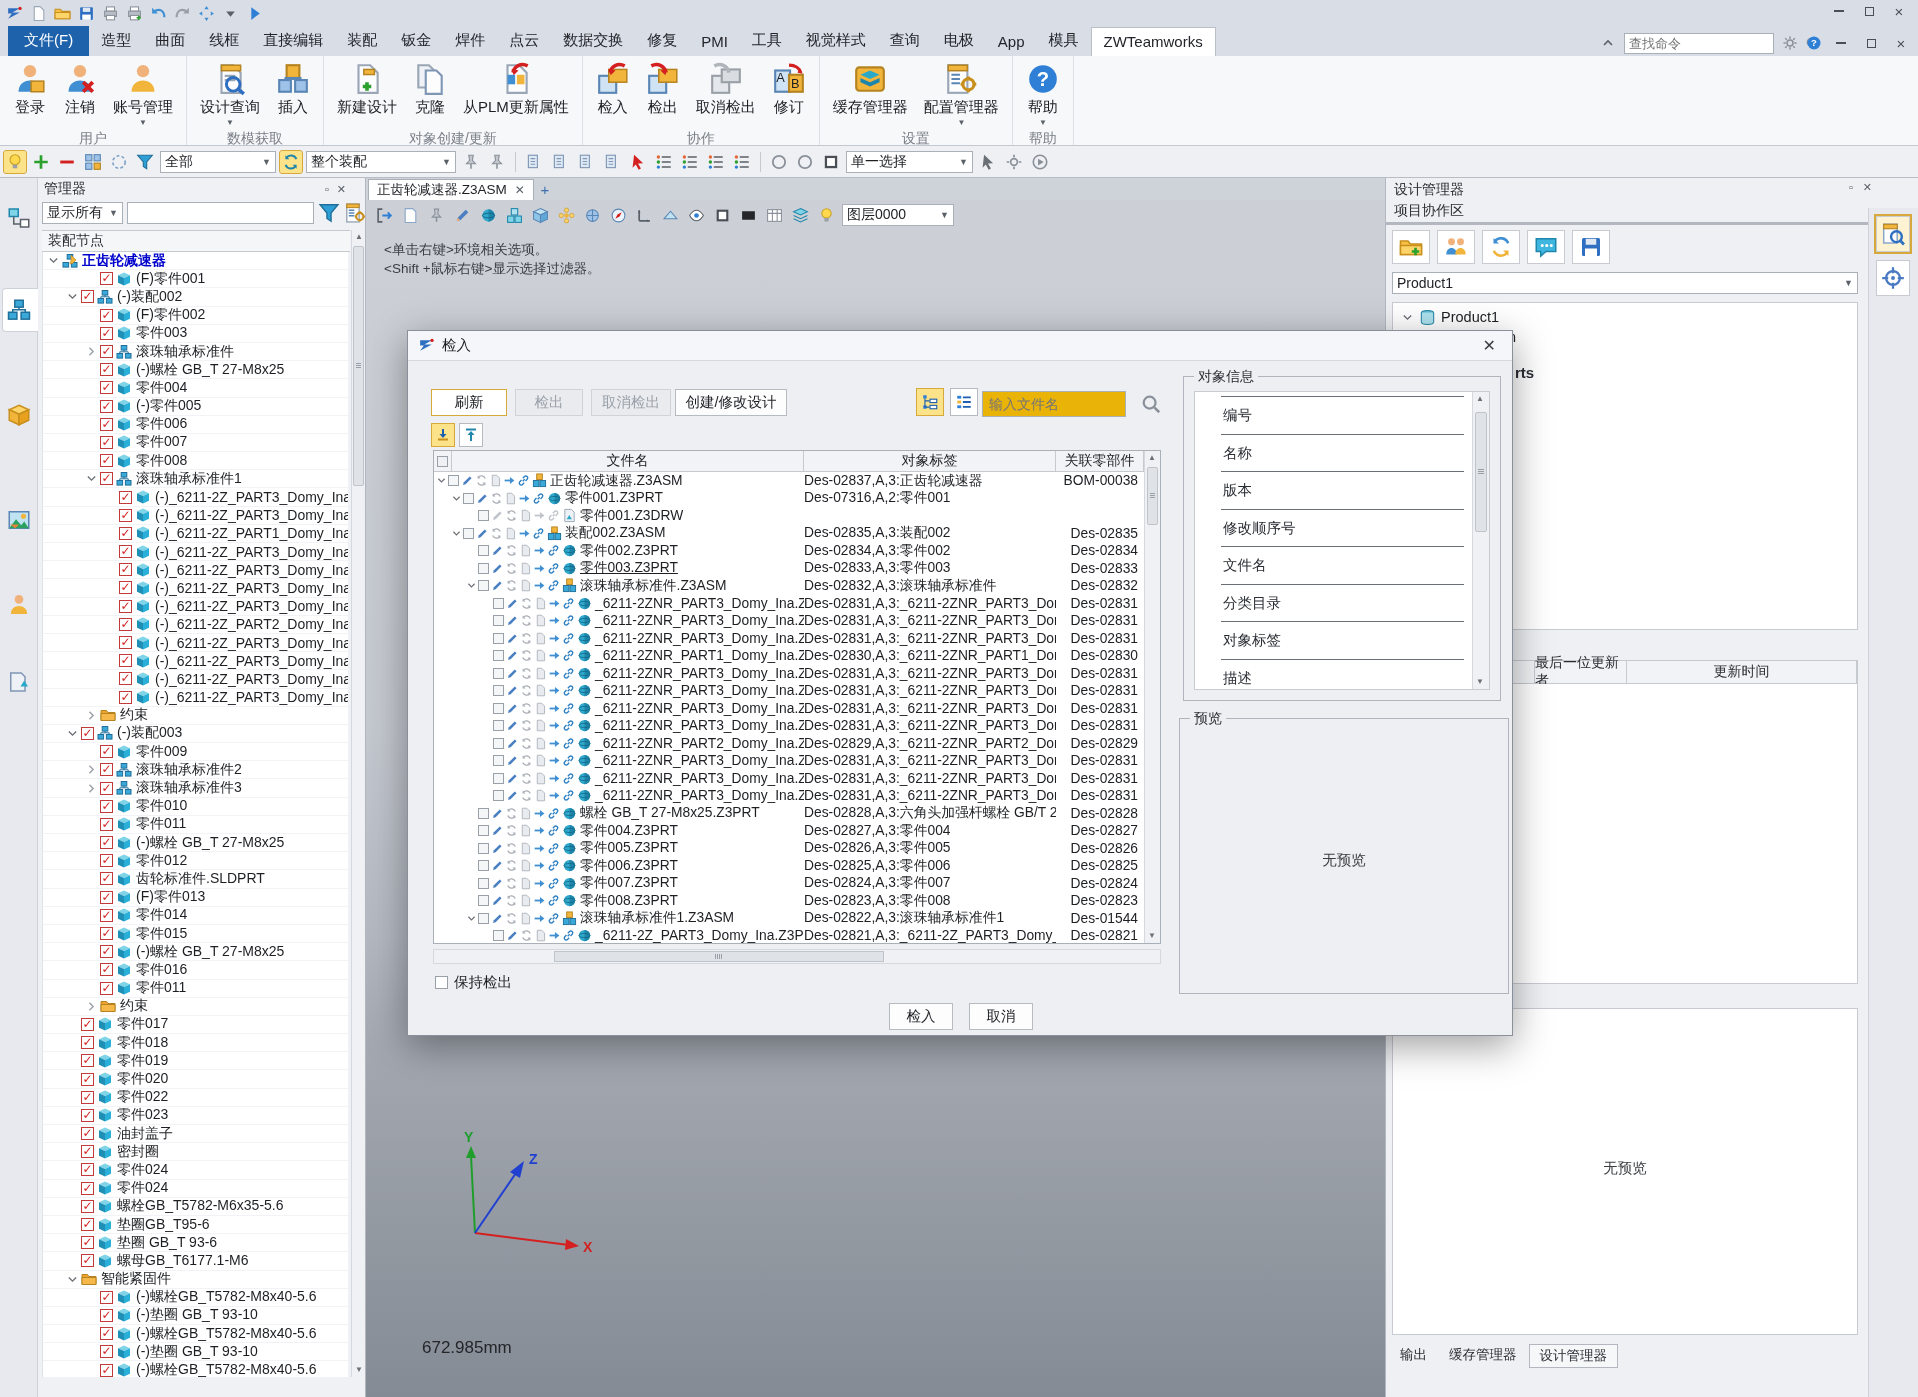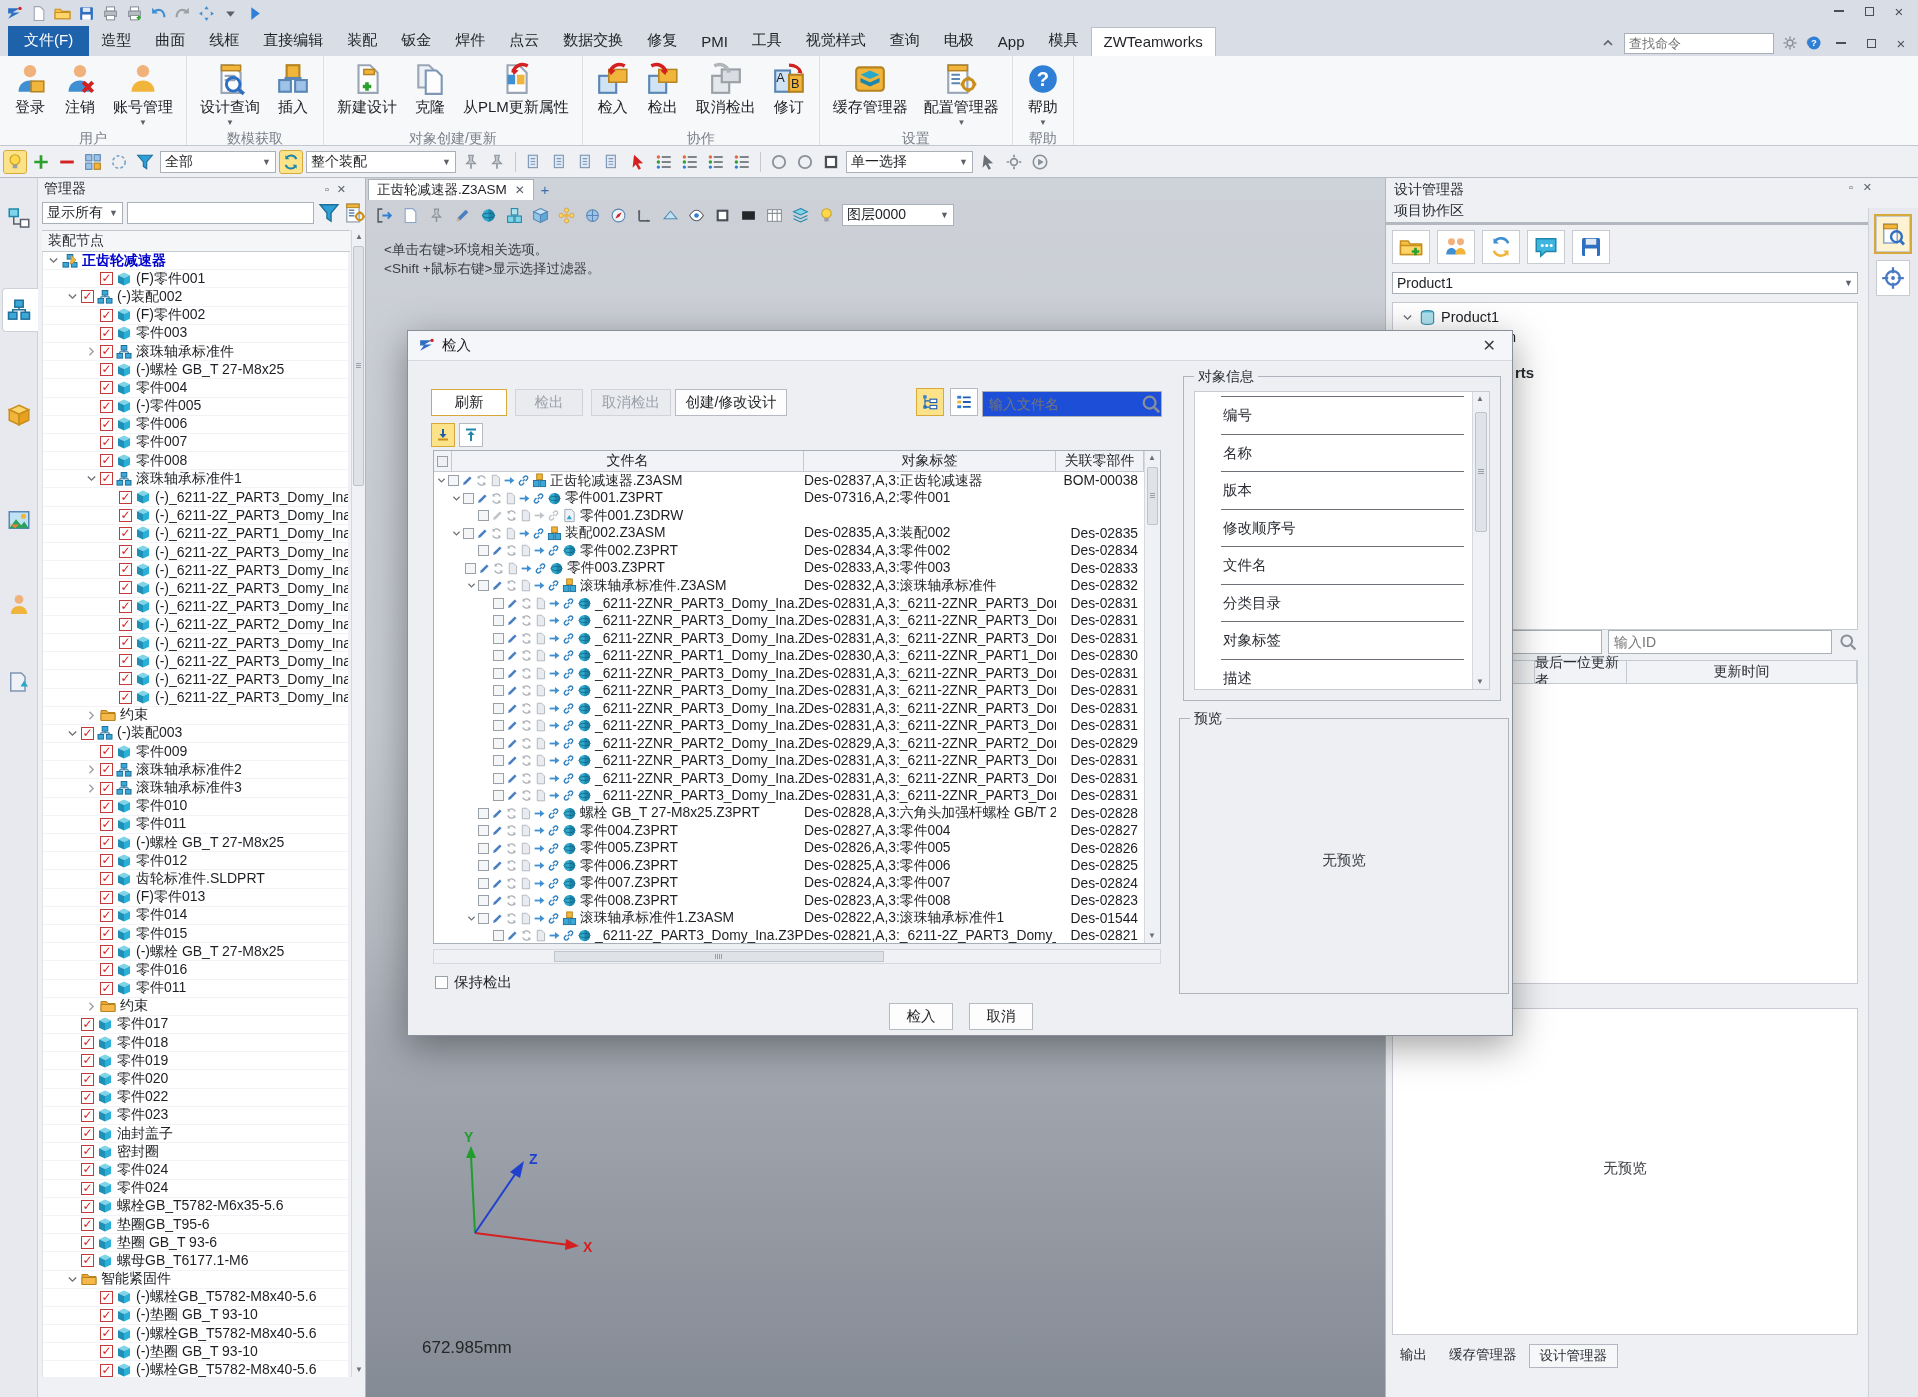--- a/index.html
+++ b/index.html
@@ -148,21 +148,21 @@
   #dlgclose { margin-left:auto; font-size:16px; color:#3a3d42; cursor:pointer; padding:0 6px; }
   .dbtn { position:absolute; height:27px; font-size:14.5px; display:flex; align-items:center; justify-content:center;
     background:#e9ebef; border:1px solid #b6bac1; cursor:pointer; }
   .dbtn.primary { background:#fff; border:1.5px solid #d7a83a; }
   .dbtn.disabled { color:#9aa0a8; border:1px solid #d0d3d9; background:#e9ebef; cursor:default; }
   .dbtn.white { background:#fdfdfe; }
   .toggle { position:absolute; width:28px; height:28px; border:1px solid #b6bac1; background:#fff;
     display:flex; align-items:center; justify-content:center; cursor:pointer; }
   .toggle.gold { background:#fce289; border-color:#d7a83a; }
   .toggle .ic { width:18px; height:18px; }
-  #dlgsearch { position:absolute; left:574px; top:60px; width:180px; height:26px; border:1px solid #aab0b8; outline:none; padding:0 6px; font-size:14px; background:#1d4ed8; }
+  #dlgsearch { position:absolute; left:574px; top:60px; width:144px; height:26px; border:1px solid #aab0b8; outline:none; padding:0 6px; font-size:14px; background:#eab308; }
   #dlgmag { position:absolute; left:732px; top:62px; width:22px; height:22px; cursor:pointer; }
   .mini { position:absolute; width:24px; height:24px; border:1px solid #b6bac1; background:#fff; display:flex; align-items:center; justify-content:center; cursor:pointer; }
   .mini.gold { background:#fce289; border-color:#d7a83a; }
   .mini .ic { width:16px; height:16px; }
 
   #dtable { position:absolute; left:25px; top:119px; width:728px; height:494px; background:#fff; border:1px solid #aab0b8; }
   #dthead { position:absolute; left:0; top:0; right:16px; height:21px; background:#f2f3f6; border-bottom:1px solid #c5cad1; display:flex; font-size:14px; }
   #dthead .hc { border-right:1px solid #c5cad1; display:flex; align-items:center; justify-content:center; }
   #dthead .hcb { width:18px; } .hname { width:352px; } .htag { width:252px; } .hrel { flex:1; }
   #dthead .hcb span { width:11px; height:11px; border:1px solid #9aa0a8; background:#eef0f3; }
@@ -1824,30 +1824,20 @@
           <span class="ic">
             <svg viewBox="0 0 16 16">
               <path d="M1 3.5h5.5l1.5 2H15v8H1z" fill="#f0a32f" stroke="#b5831f"></path>
               <path d="M1 6.5h14v7H1z" fill="#f7b84a" stroke="#b5831f"></path>
             </svg>
           </span>
           <span>Design</span>
         </div>
       </div>
     <div id="rts-frag">rts</div>
-    <div id="rpidrow">
-      <input class="in1" style="">
-      <input class="in2" placeholder="输入ID" style="">
-      <span class="ic" id="rpmag">
-          <svg viewBox="0 0 16 16">
-            <circle cx="7" cy="7" r="4.3" fill="none" stroke="#8a9099" stroke-width="1.6"></circle>
-            <path d="M10.4 10.4L14 14" stroke="#8a9099" stroke-width="1.8"></path>
-          </svg>
-        </span>
-    </div>
     <div id="rpgridhead">
         <div style="width: 142px;">状态</div>
         <div style="width: 92px;">最后一位更新者</div>
         <div style="width: 230px;">更新时间</div>
       </div>
     <div id="rplist"></div>
     <div id="rppreview">
       <div id="rpnoprev">无预览</div>
     </div>
     <div id="rpbtabs">
@@ -2200,21 +2190,21 @@
                   <path d="M8 2a6 6 0 0 1 0 12" fill="#1f86ab"></path>
                   <ellipse cx="8" cy="8" rx="6" ry="2.2" fill="none" stroke="#11607e" stroke-width=".8"></ellipse>
                 </svg>
               </span>
               <span>零件002.Z3PRT</span>
             </span>
             <span class="dr-tag">Des-02834,A,3:零件002</span>
             <span class="dr-rel">Des-02834</span>
           </div>
           <div class="drow">
-            <span class="dr-name" style="padding-left: 19px;">
+            <span class="dr-name" style="padding-left: 32px; text-decoration: underline;">
               <span style="width: 12px; flex: 0 0 auto;"></span>
               <span class="dcb"></span>
               <span class="mi">
                 <svg viewBox="0 0 16 16">
                   <path d="M2.5 13.5l1-3.2 7.3-7.3 2.2 2.2-7.3 7.3z" fill="#4a7fc1"></path>
                 </svg>
               </span>
               <span class="mi">
                 <svg viewBox="0 0 16 16">
                   <path d="M12.6 5.4A5 5 0 0 0 4 4.2" fill="none" stroke="#a8adb4" stroke-width="1.6"></path>

